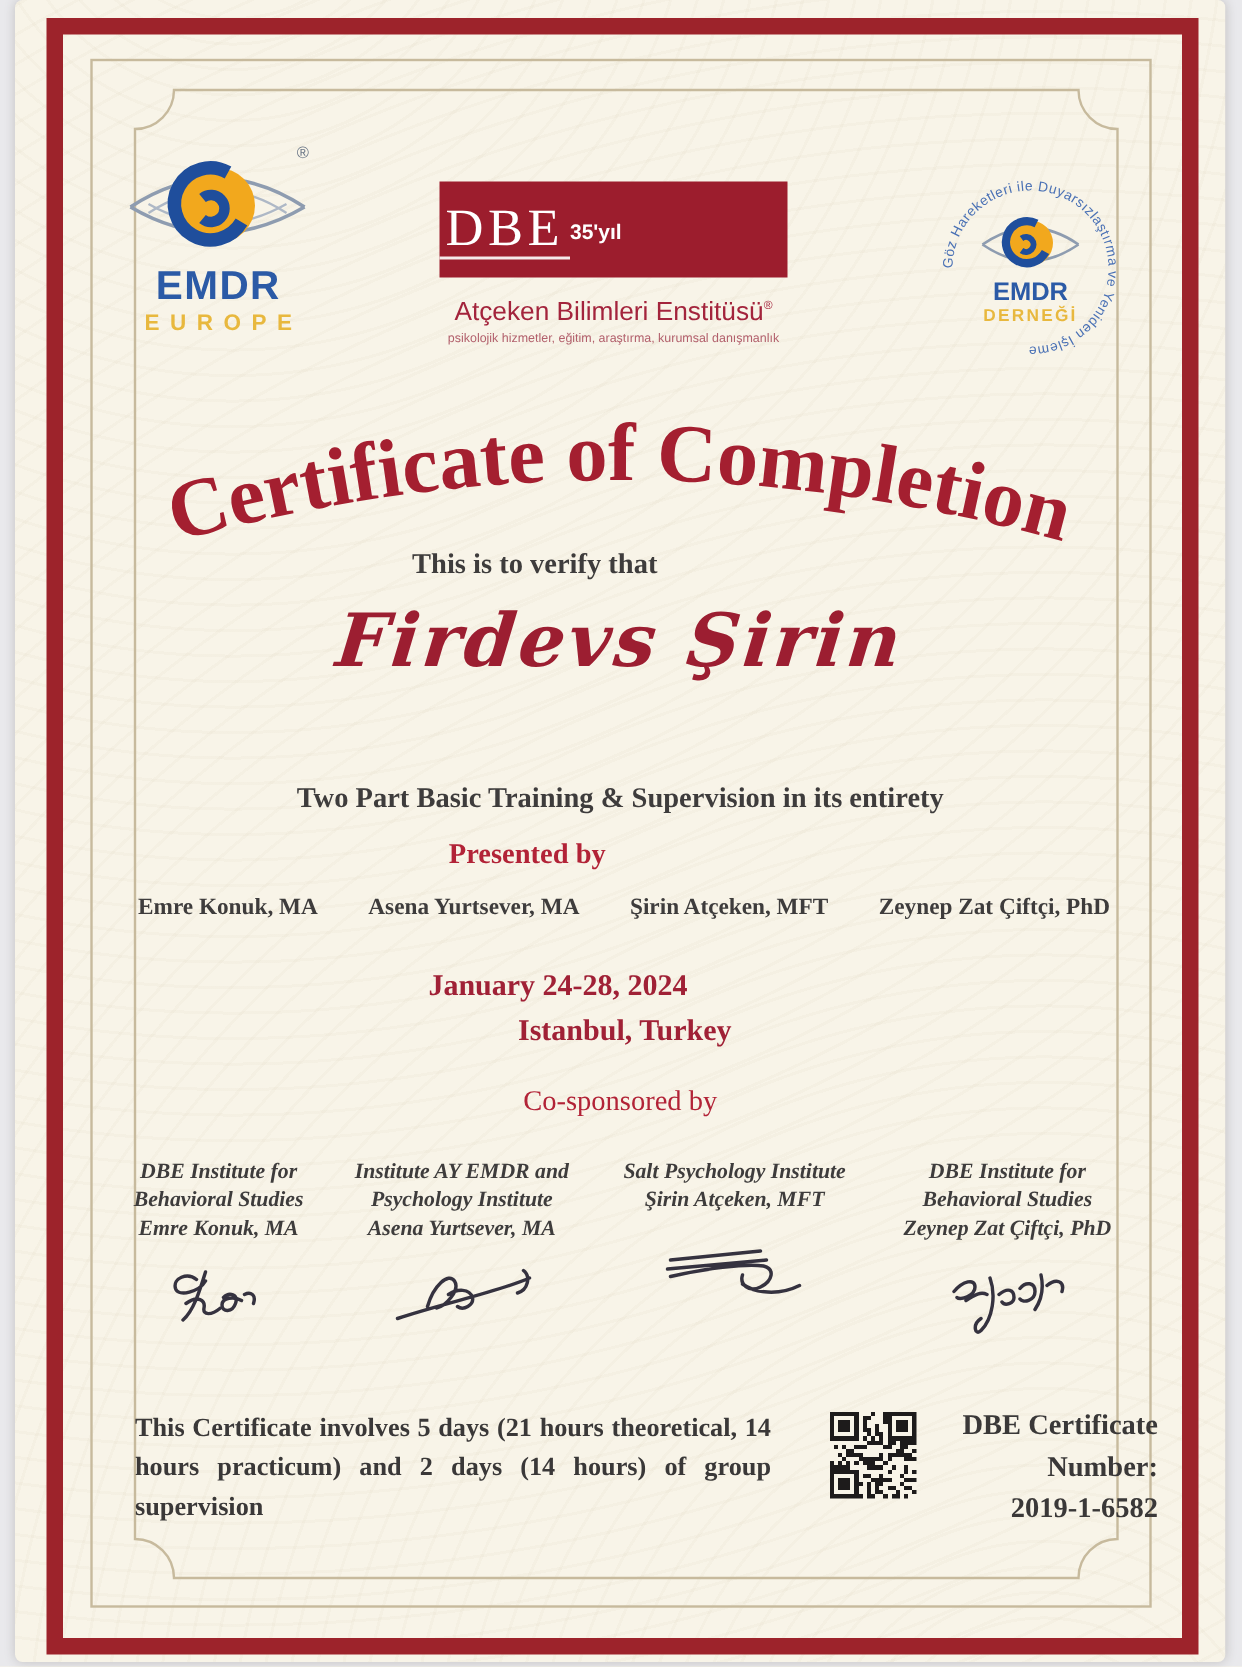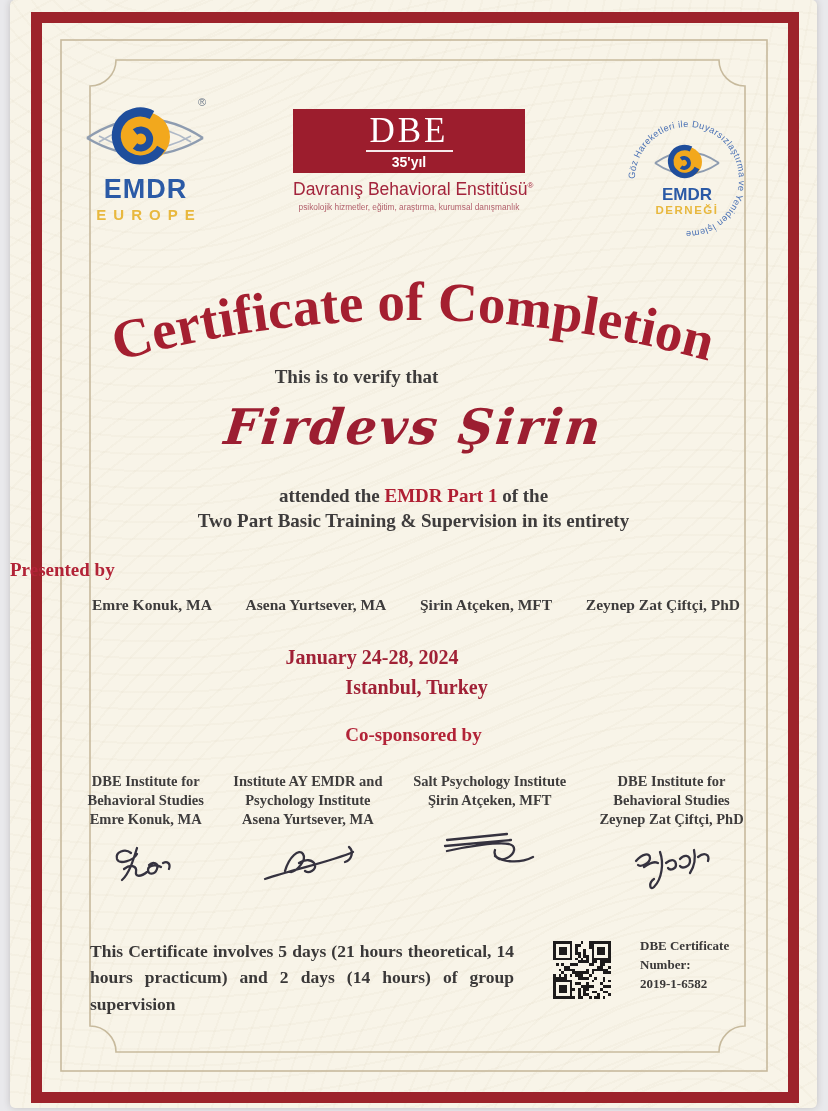--- a/index.html
+++ b/index.html
@@ -25,56 +25,56 @@
     pointer-events:none;
   }
   .frames-svg, .title-svg{position:absolute;pointer-events:none;}
   .frames-svg{left:0;top:0;}
   
   .logo-europe{position:absolute;left:63px;top:98px;width:145px;height:128px;text-align:center;}
   .logo-europe .reg{position:absolute;right:12px;top:-2px;font-size:11px;color:#6b7787;font-family:"Liberation Sans",sans-serif;}
   .logo-europe .t1{font-family:"Liberation Sans",sans-serif;font-weight:bold;font-size:27px;color:#2B5AA6;letter-spacing:1px;margin-top:-2px;}
   .logo-europe .t2{font-family:"Liberation Sans",sans-serif;font-weight:bold;font-size:15px;color:#E8B83E;letter-spacing:7px;margin-top:1px;text-indent:7px;}
   .logo-dbe{position:absolute;left:283px;top:109px;width:232px;text-align:center;}
-  .logo-dbe .box{background:#9C1D2D;width:232px;height:64px;margin:0 auto;display:flex;flex-direction:column;align-items:center;justify-content:center;}
+  .logo-dbe .box{background:#9C1D2D;width:232px;height:64px;margin:12px auto;display:flex;flex-direction:row;align-items:center;justify-content:flex-start;}
   .logo-dbe .abbr{color:#fff;font-size:35px;letter-spacing:3px;line-height:1;font-family:"Liberation Serif",serif;border-bottom:2px solid #f6e9ea;padding:0 4px 2px 4px;}
   .logo-dbe .year{color:#fff;font-size:14px;font-weight:bold;margin-top:2px;font-family:"Liberation Sans",sans-serif;}
   .logo-dbe .inst{color:#A3243C;font-size:17.5px;margin-top:6px;font-family:"Liberation Sans",sans-serif;white-space:nowrap;}
   .logo-dbe .inst sup{font-size:8px;}
   .logo-dbe .tag{color:#B2606C;font-size:8.3px;margin-top:2px;font-family:Liberation Sans, sans-serif;white-space:nowrap;}
   .logo-dernegi{position:absolute;left:603px;top:97px;width:148px;height:148px;}
   
   .title-svg{left:0;top:268px;}
   .verify{position:absolute;left:0;top:366px;width:693px;text-align:center;
     font-size:19px;font-weight:bold;color:#3E3C3C;}
   .recipient{position:absolute;left:0;top:398px;width:807px;text-align:center;
     font-family:"DejaVu Serif",serif;font-style:italic;font-weight:bold;
     font-size:49px;color:#9C1E31;letter-spacing:2px;transform:skewX(-6deg);}
   .attended1{position:absolute;left:0;top:485px;width:807px;text-align:center;font-size:19px;font-weight:bold;color:#3E3C3C;}
   .attended1 .hl{color:#B01F33;}
-  .attended2{position:absolute;left:0;top:510px;width:807px;text-align:center;font-size:19px;font-weight:bold;color:#3E3C3C;}
-  .presented-label{position:absolute;left:0;top:559px;width:683px;text-align:left;font-size:19px;font-weight:bold;color:#B22337;}
+  .attended2{position:absolute;left:0;top:522px;width:807px;text-align:center;font-size:19px;font-weight:bold;color:#3E3C3C;}
+  .presented-label{position:absolute;left:0;top:559px;width:683px;text-align:center;font-size:19px;font-weight:bold;color:#B22337;}
   .names-row{position:absolute;left:82px;top:596px;width:648px;display:flex;justify-content:space-between;
     font-size:15.5px;font-weight:bold;color:#3E3C3C;white-space:nowrap;}
   .dates{position:absolute;left:0;top:646px;width:724px;text-align:center;font-size:20px;font-weight:bold;color:#A02136;}
   .location{position:absolute;left:15px;top:676px;width:783px;text-align:center;font-size:20px;font-weight:bold;color:#A02136;}
-  .cosponsor-label{position:absolute;left:0;top:724px;width:807px;text-align:center;font-size:19px;font-weight:bold;color:#B22337;}
-  .sponsors-row{position:absolute;left:62px;top:772px;width:688px;display:flex;justify-content:space-between;}
+  .cosponsor-label{position:absolute;left:0;top:724px;width:807px;text-align:center;font-size:19px;font-weight:normal;color:#B22337;}
+  .sponsors-row{position:absolute;left:62px;top:772px;width:688px;display:flex;justify-content:space-between;font-style:italic;}
   .sponsor{text-align:center;font-size:14.5px;font-weight:bold;color:#3E3C3C;line-height:1.32;}
   .sponsor.c1{width:150px;} .sponsor.c2{width:180px;} .sponsor.c3{width:190px;} .sponsor.c4{width:180px;}
   .sponsor .sig{margin-top:10px;height:52px;}
   .sig svg{display:block;margin:0 auto;}
   .sig path{fill:none;stroke:#35323f;stroke-width:2.3;stroke-linecap:round;stroke-linejoin:round;}
   
   .statement{position:absolute;left:80px;top:938px;width:424px;
     font-size:17.5px;font-weight:bold;color:#3A3838;line-height:1.5;
     text-align:justify;text-align-last:left;}
   .qr{position:absolute;left:543px;top:941px;width:58px;height:58px;}
   .certnum{position:absolute;left:630px;top:937px;width:132px;
-    font-size:13px;font-weight:bold;color:#3A3838;line-height:1.45;}
+    font-size:19px;font-weight:bold;color:#3A3838;line-height:1.45;text-align:right;}
 </style>
 </head>
 <body>
 
 <div class="certificate">
 
   <svg class="frames-svg" width="807" height="1108" viewBox="0 0 807 1108">
     <rect x="51" y="40" width="706" height="1031" fill="none" stroke="#C7BA9D" stroke-width="1.6"></rect>
     <path d="M 106,60 H 709 A 26 26 0 0 0 735,86 V 1026 A 26 26 0 0 0 709,1052 H 106 A 26 26 0 0 0 80,1026 V 86 A 26 26 0 0 0 106,60 Z" fill="none" stroke="#C7BA9D" stroke-width="1.6"></path>
   </svg>
@@ -93,21 +93,21 @@
     </svg>
     <div class="t1">EMDR</div>
     <div class="t2">EUROPE</div>
   </div>
 
   <div class="logo-dbe">
     <div class="box">
       <div class="abbr">DBE</div>
       <div class="year">35'yıl</div>
     </div>
-    <div class="inst"><span>Davranış Behavioral Enstitüsü</span><sup>®</sup></div>
+    <div class="inst"><span>Atçeken Bilimleri Enstitüsü</span><sup>®</sup></div>
     <div class="tag">psikolojik hizmetler, eğitim, araştırma, kurumsal danışmanlık</div>
   </div>
 
   <div class="logo-dernegi">
     <svg width="148" height="148" viewBox="0 0 148 148">
       <defs>
         <path id="ringPath" d="M 22,82 A 52,52 0 1 1 126,82 A 52,52 0 1 1 22,82"></path>
       </defs>
       <text font-family="Liberation Sans, sans-serif" font-size="9.2" fill="#4A71B5" letter-spacing="0.4">
         <textPath href="#ringPath">Göz Hareketleri ile Duyarsızlaştırma ve Yeniden İşleme</textPath>
@@ -127,21 +127,20 @@
         <path id="titleArc" d="M 70,104 Q 403,0 736,104"></path>
       </defs>
     <text font-family="Liberation Serif, serif" font-weight="bold" font-size="55" fill="#A41F30" text-anchor="middle">
       <textPath href="#titleArc" startOffset="50%">Certificate of Completion</textPath>
     </text>
   </svg>
 
   <div class="verify">This is to verify that</div>
   <div class="recipient">Firdevs Şirin</div>
 
-  <div class="attended1"><span>attended the </span><span class="hl">EMDR Part 1</span><span> of the</span></div>
   <div class="attended2">Two Part Basic Training &amp; Supervision in its entirety</div>
 
   <div class="presented-label">Presented by</div>
   <div class="names-row">
     <span>Emre Konuk, MA</span>
     <span>Asena Yurtsever, MA</span>
     <span>Şirin Atçeken, MFT</span>
     <span>Zeynep Zat Çiftçi, PhD</span>
   </div>
 

